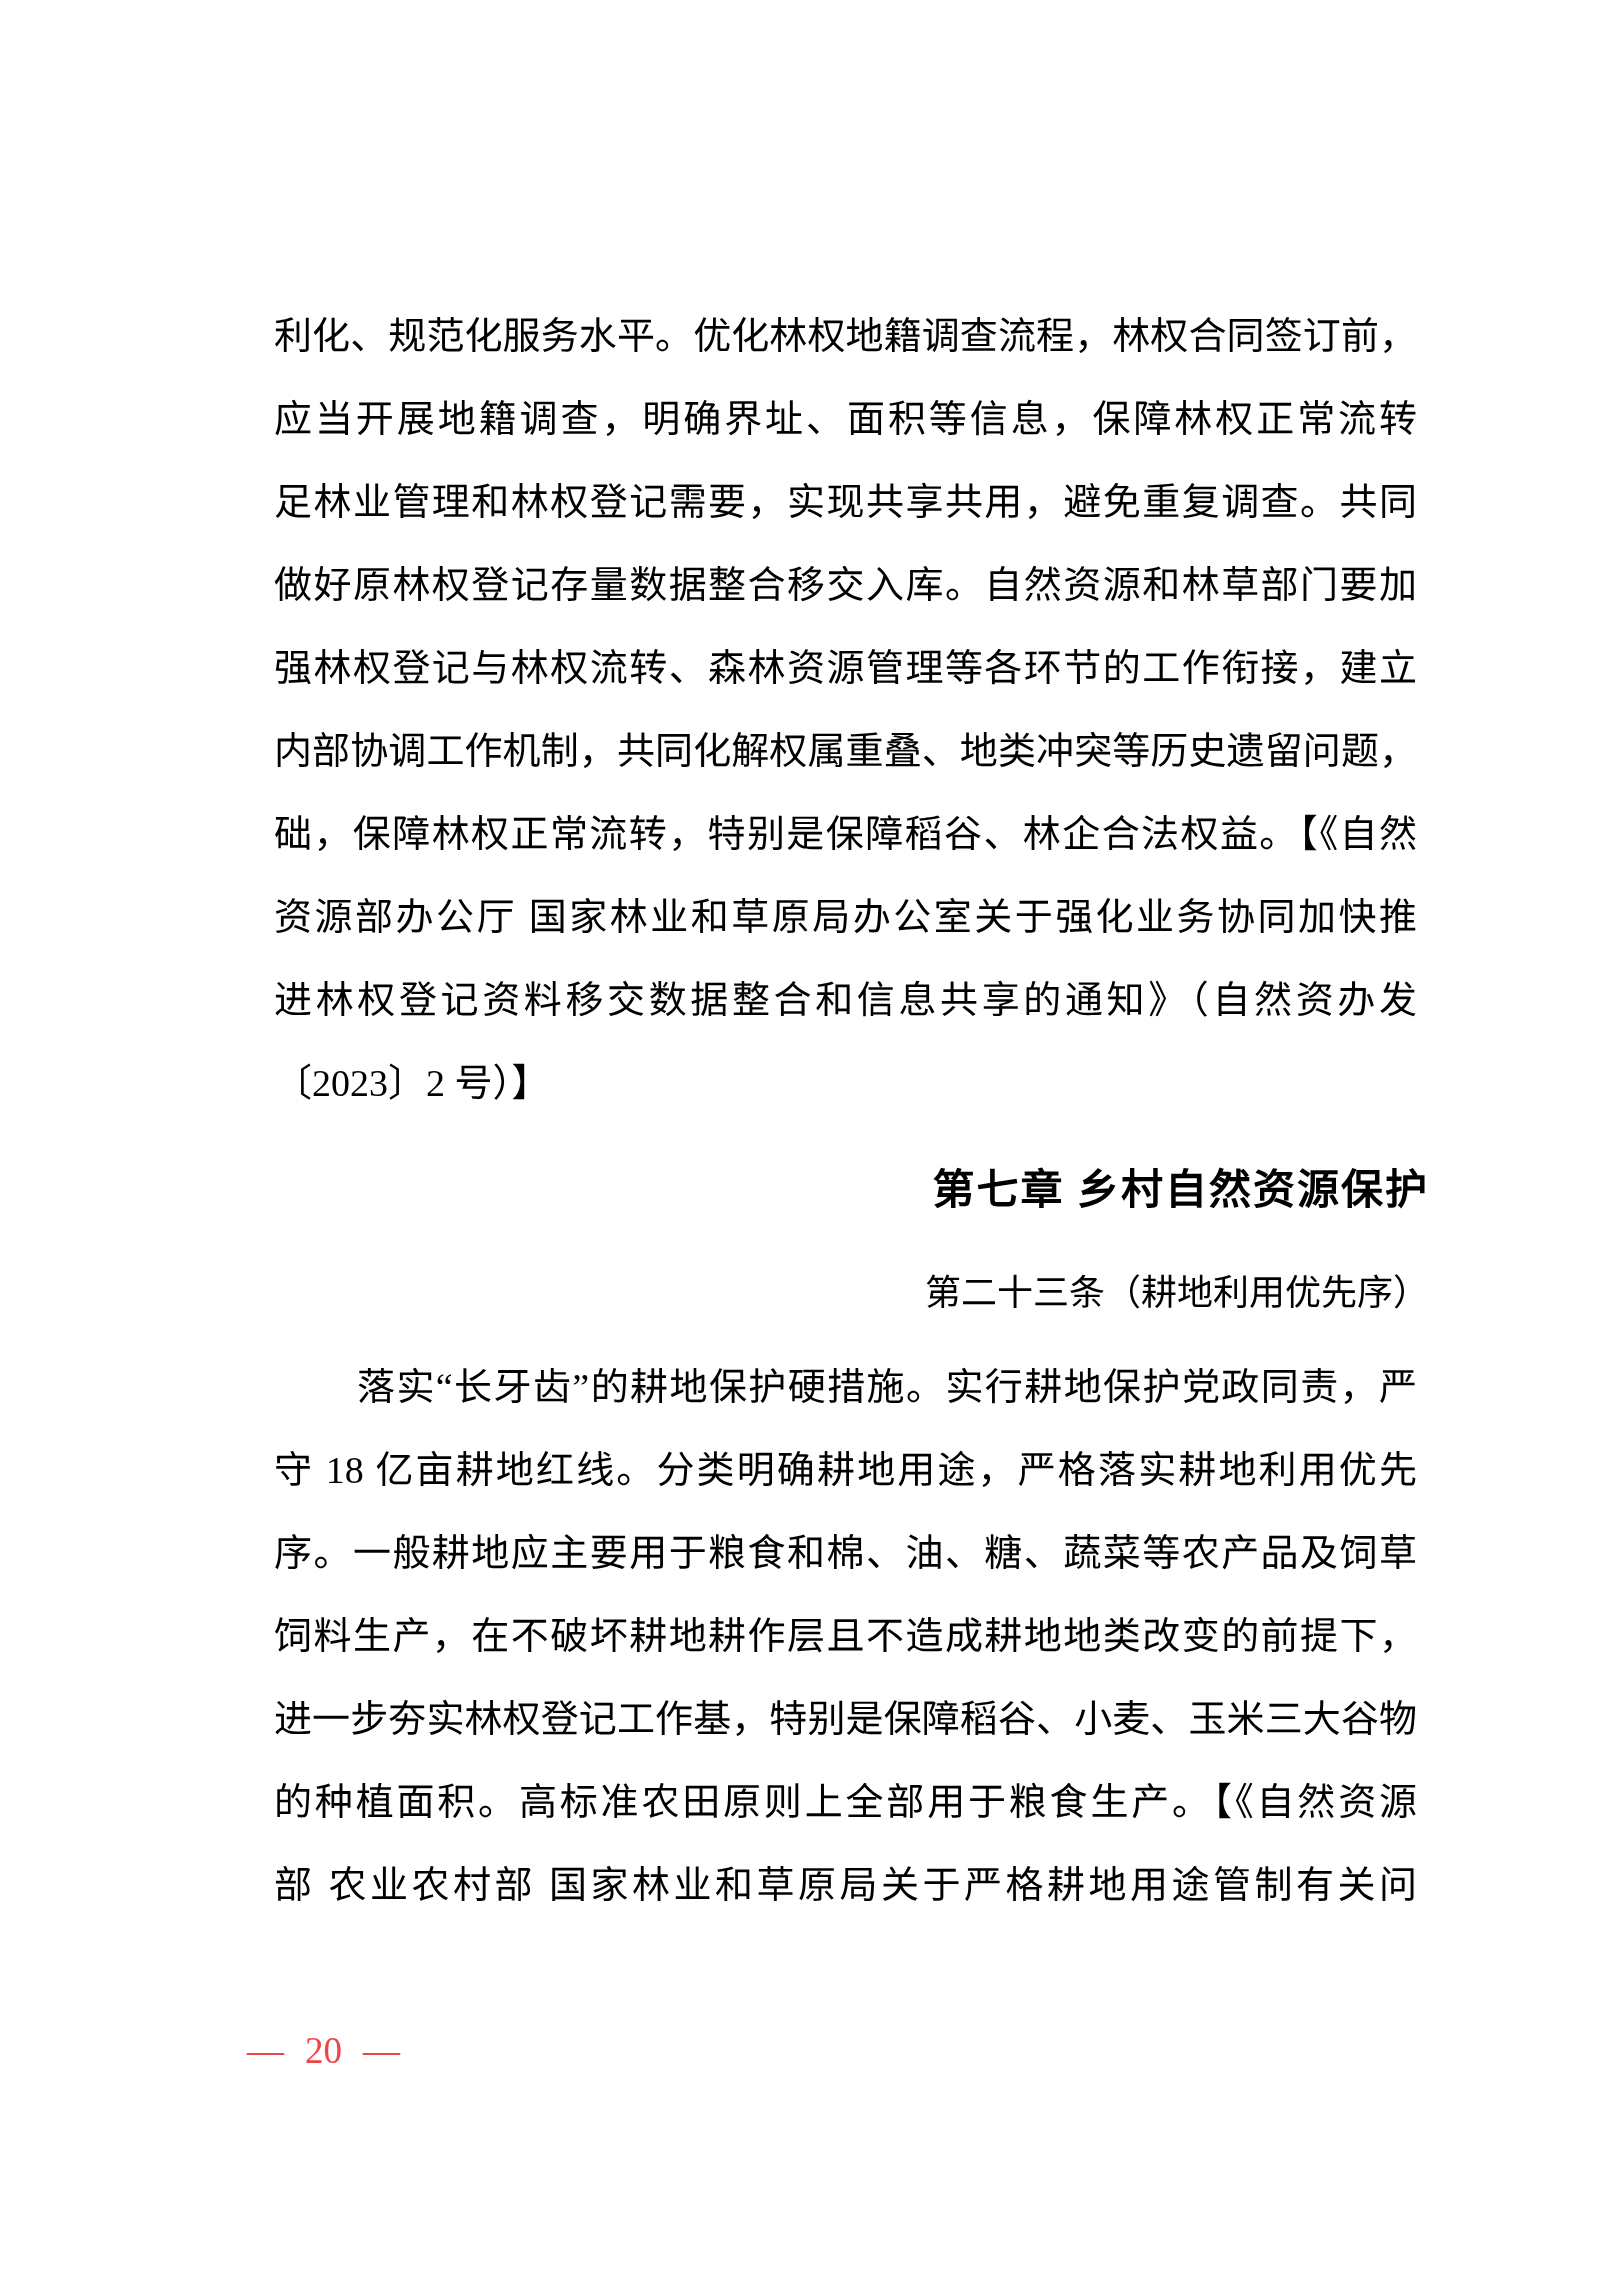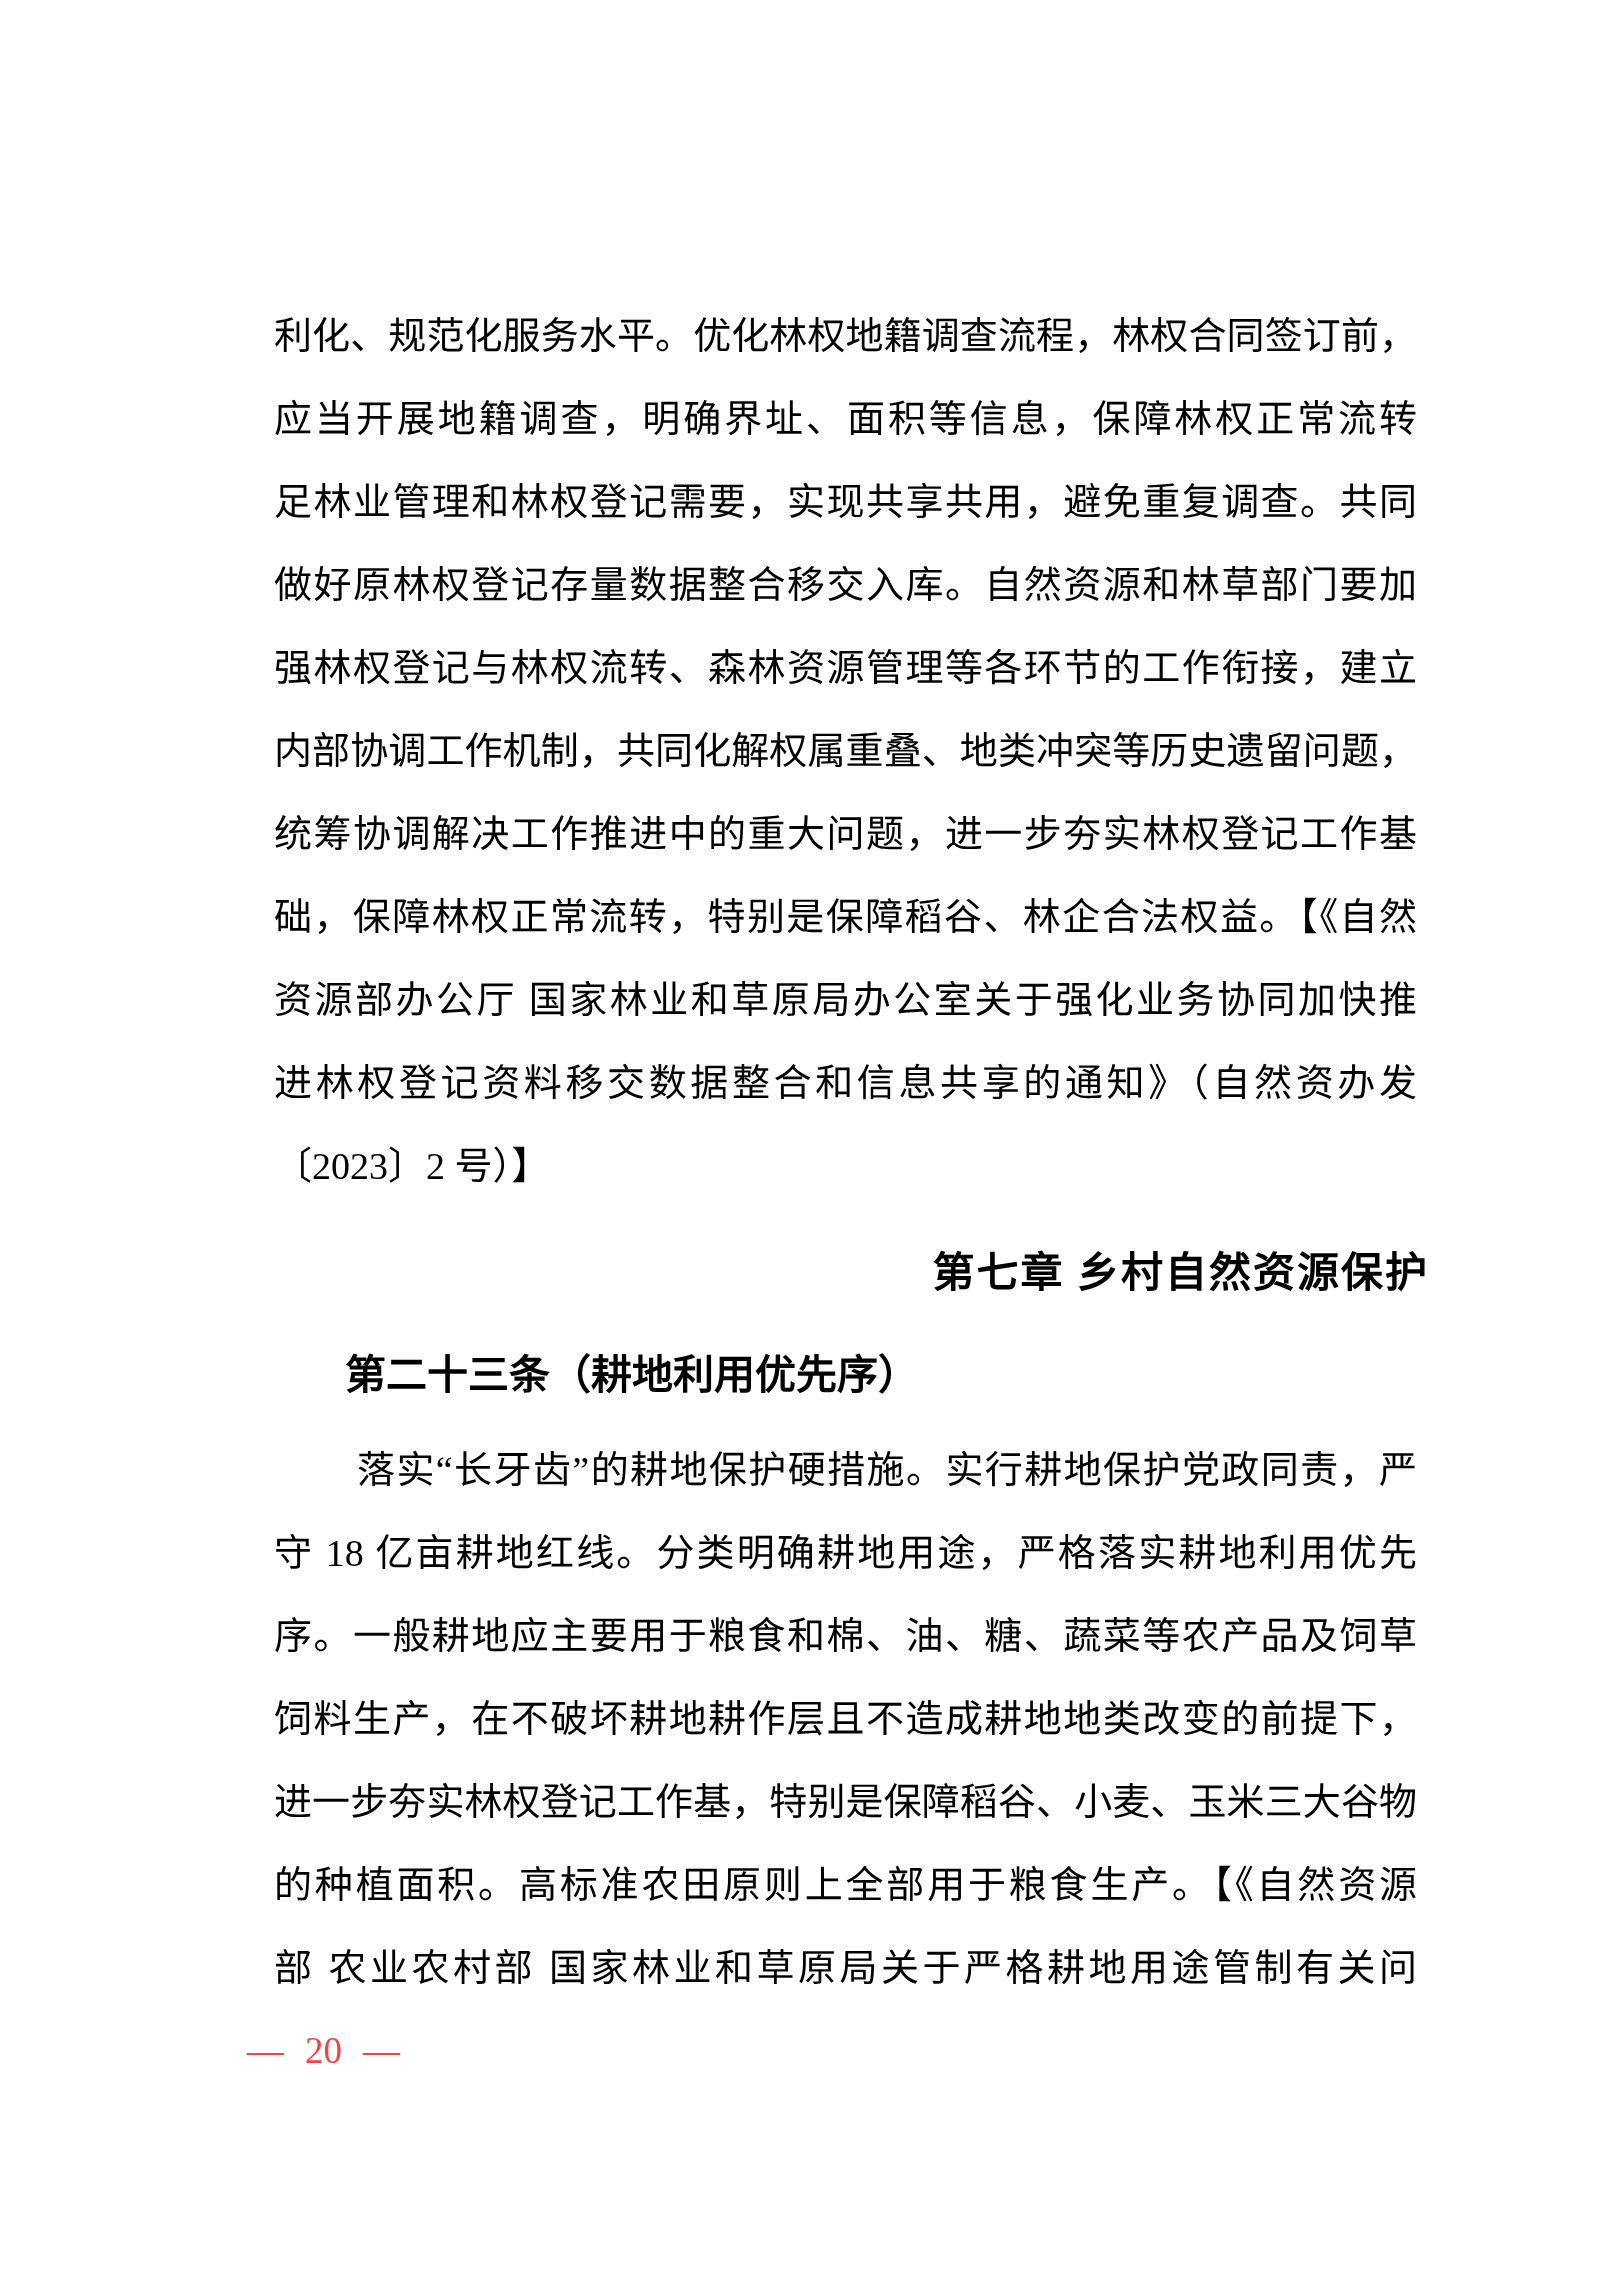--- a/index.html
+++ b/index.html
@@ -46,25 +46,25 @@
     font-size: 42px;
     font-weight: bold;
     font-family: "Liberation Serif", serif;
     text-align: right;
     letter-spacing: 2px;
   }
   .section-title {
     margin-top: 19.6px;
     height: 83px;
     line-height: 83px;
-    font-size: 41px;
-    font-weight: bold;
+    font-size: 36px;
+    font-weight: normal;
     font-family: "Liberation Sans", sans-serif;
     text-indent: 83px;
-    text-align: left;
+    text-align: right;
   }
   .page-footer {
     position: absolute;
     left: 211px;
     top: 1996px;
     font-size: 37px;
     line-height: 1;
     font-family: "Liberation Serif", serif;
     color: #ef4444;
     word-spacing: 11.8px;
@@ -77,21 +77,20 @@
 
   <div class="text-block">
 
     <div class="para para-1">
         <div class="line">利化、规范化服务水平。优化林权地籍调查流程，林权合同签订前，</div>
         <div class="line">应当开展地籍调查，明确界址、面积等信息，保障林权正常流转</div>
         <div class="line">足林业管理和林权登记需要，实现共享共用，避免重复调查。共同</div>
         <div class="line">做好原林权登记存量数据整合移交入库。自然资源和林草部门要加</div>
         <div class="line">强林权登记与林权流转、森林资源管理等各环节的工作衔接，建立</div>
         <div class="line">内部协调工作机制，共同化解权属重叠、地类冲突等历史遗留问题，</div>
-        <div class="line">统筹协调解决工作推进中的重大问题，进一步夯实林权登记工作基</div>
         <div class="line">础，保障林权正常流转，特别是保障稻谷、林企合法权益。【《自然</div>
         <div class="line">资源部办公厅 国家林业和草原局办公室关于强化业务协同加快推</div>
         <div class="line">进林权登记资料移交数据整合和信息共享的通知》（自然资办发</div>
         <div class="line">〔2023〕2 号）】</div>
       </div>
 
     <div class="chapter-title">第七章 乡村自然资源保护</div>
 
     <div class="section-title">第二十三条（耕地利用优先序）</div>
 

